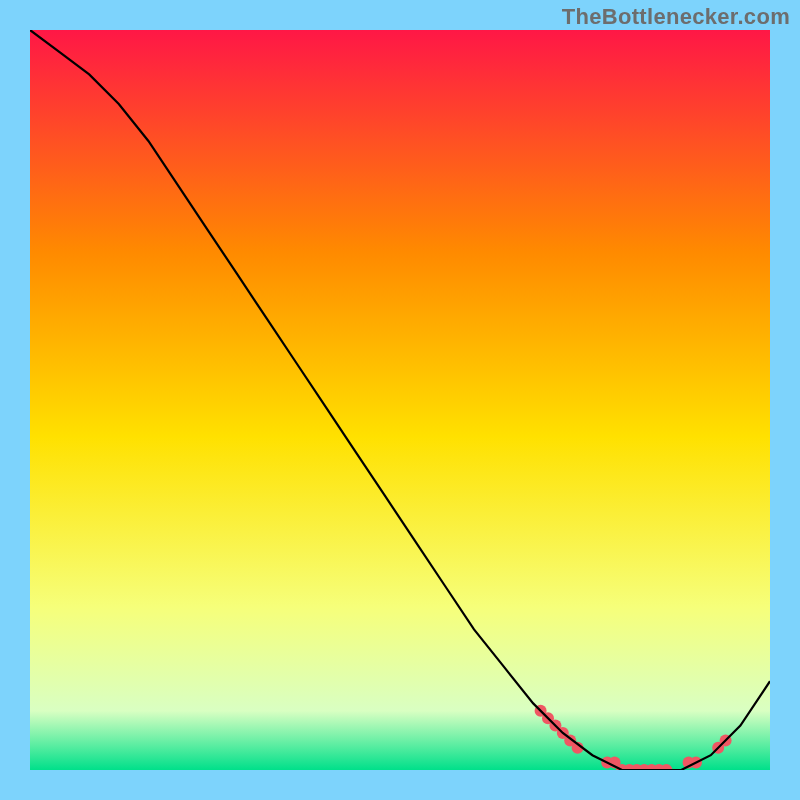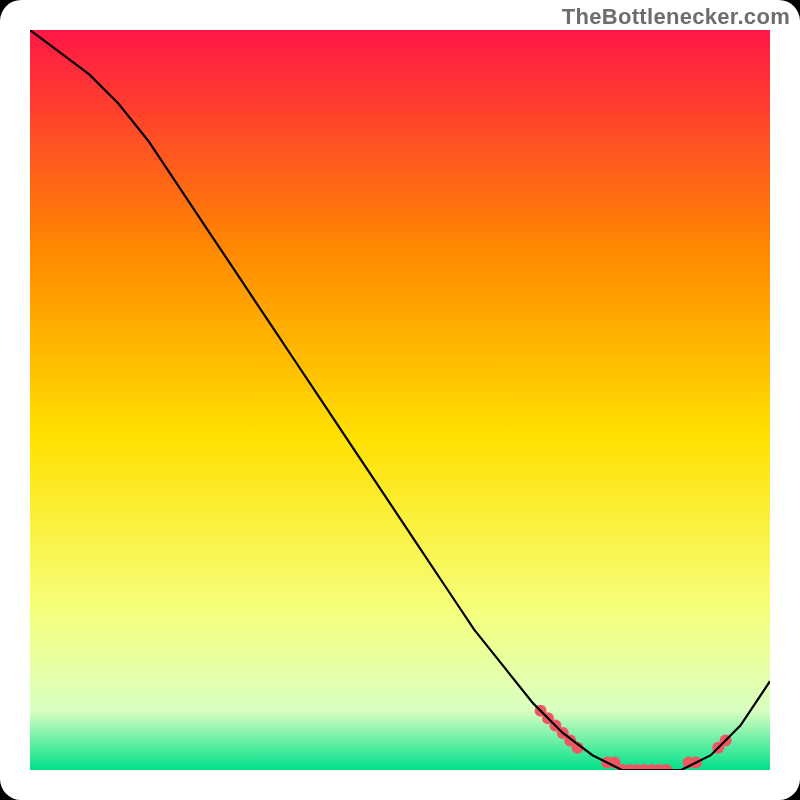--- a/index.html
+++ b/index.html
@@ -8,22 +8,21 @@
     width: 800px;
     height: 800px;
     background: #000;
     overflow: hidden;
     font-family: Arial, Helvetica, sans-serif;
   }
   .outer {
     position: relative;
     width: 800px;
     height: 800px;
-    background: #ffffff;
-    border-radius: 21px;
+    background: #7dd3fc;
   }
   .watermark {
     position: absolute;
     top: 4px;
     right: 10px;
     font-size: 22px;
     font-weight: 600;
     color: #6d6d6d;
     letter-spacing: 0.3px;
     user-select: none;

